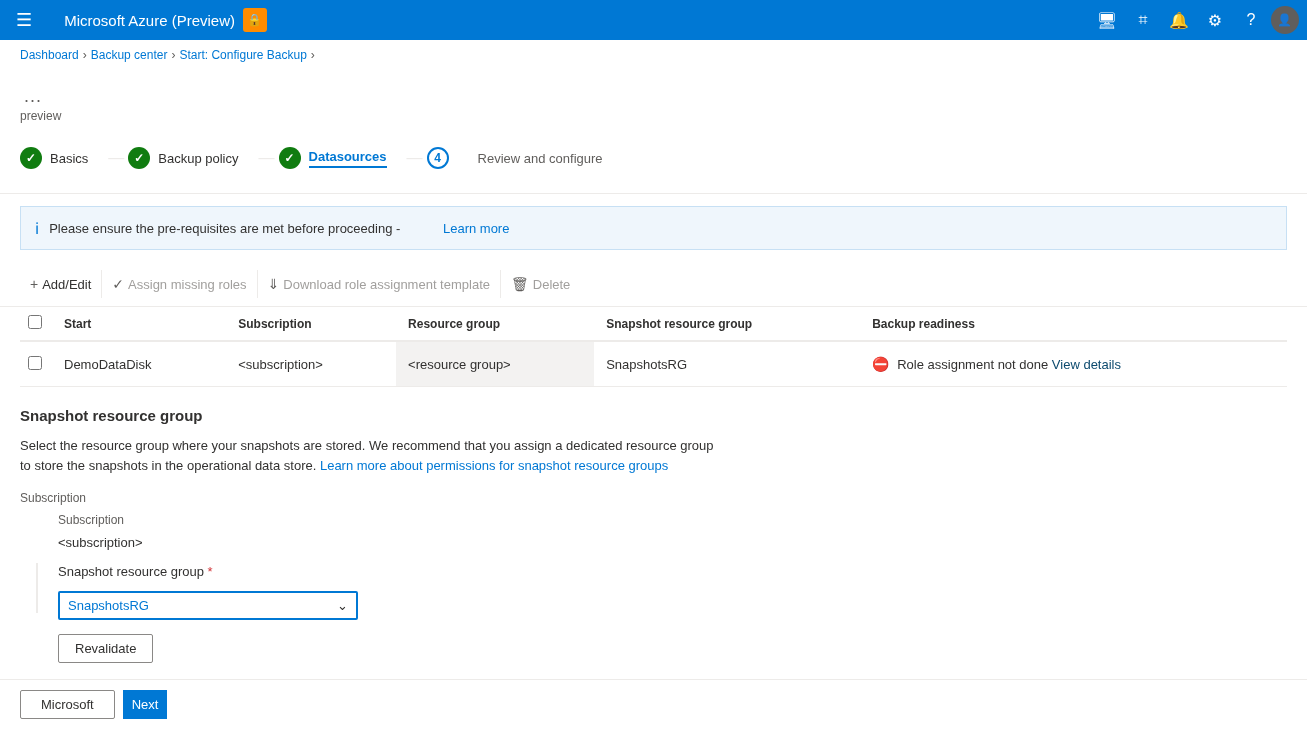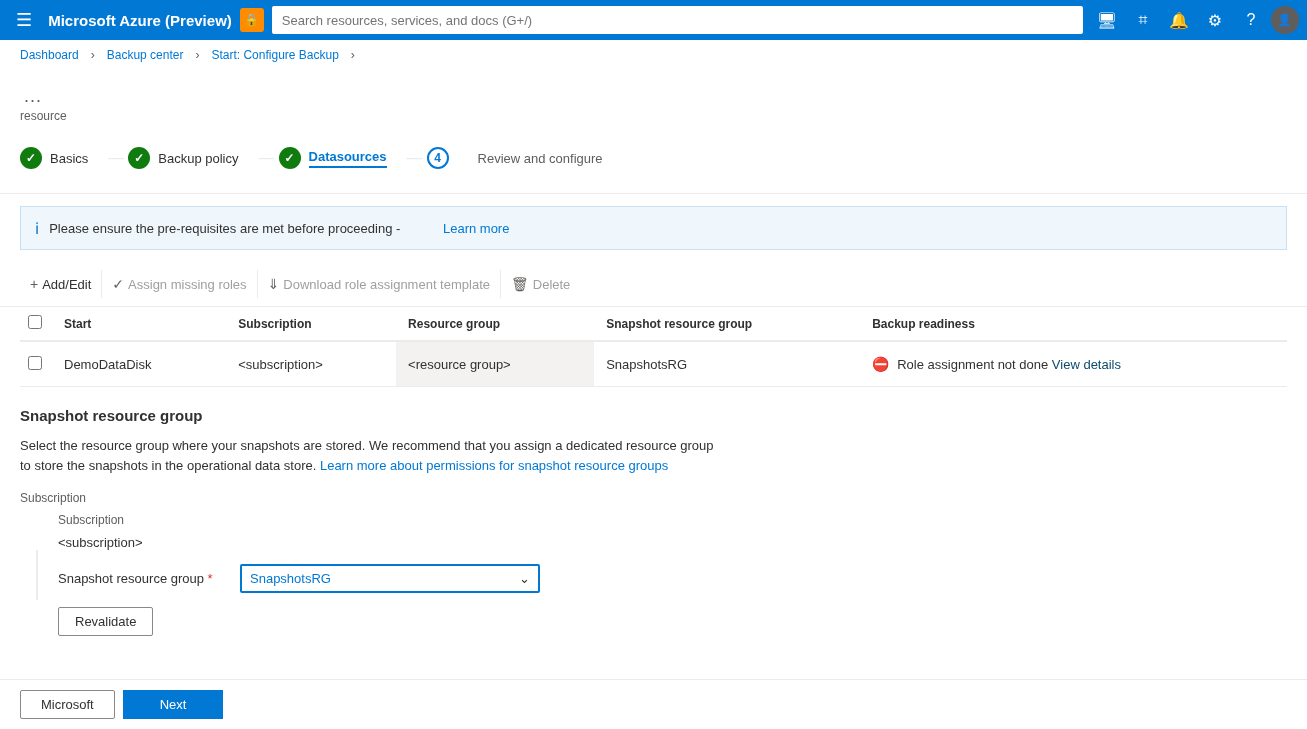--- a/index.html
+++ b/index.html
@@ -16,22 +16,23 @@
     }
     .topbar-hamburger {
       color: white;
       font-size: 18px;
       cursor: pointer;
       padding: 4px 8px;
     }
     .topbar-title {
       color: white;
       font-size: 15px;
-      font-weight: 700;
+      font-weight: 400;
       white-space: nowrap;
+      margin-left: 16px;
     }
     .topbar-icon-orange {
       background: #ff8c00;
       width: 24px;
       height: 24px;
       border-radius: 3px;
       display: flex;
       align-items: center;
       justify-content: center;
       color: white;
@@ -78,21 +79,21 @@
       cursor: pointer;
     }
 
     
     .breadcrumb {
       padding: 8px 20px;
       font-size: 12px;
       color: #605e5c;
       display: flex;
       align-items: center;
-      gap: 12px;
+      gap: 4px;
       background: white;
     }
     .breadcrumb a {
       color: #0078d4;
       text-decoration: none;
       cursor: pointer;
     }
     .breadcrumb-sep { color: #605e5c; }
 
     
@@ -293,22 +294,23 @@
       line-height: 1.5;
       max-width: 700px;
       margin-bottom: 16px;
     }
     .snapshot-desc a {
       color: #0078d4;
       text-decoration: none;
     }
     .form-field-row {
       display: flex;
-      align-items: center;
+      align-items: flex-start;
       gap: 12px;
+      flex-direction: column;
     }
     .form-field-label {
       font-size: 13px;
       color: #323130;
       min-width: 170px;
     }
     .required-star {
       color: #d13438;
     }
     .dropdown-select {
@@ -367,38 +369,37 @@
       padding: 6px 20px;
       font-size: 13px;
       color: #323130;
       cursor: pointer;
       border-radius: 2px;
     }
     .btn-primary {
       background: #0078d4;
       border: 1px solid #0078d4;
       color: white;
-      padding: 6px 36px;
+      padding: 6px 8px;
       font-size: 13px;
       cursor: pointer;
       border-radius: 0;
     }
 
     .table-container {
       padding: 0 20px;
     }
   </style>
 </head>
 <body>
 
 <div class="topbar">
   <span class="topbar-hamburger">☰</span>
   <span class="topbar-title">Microsoft Azure (Preview)</span>
   <div class="topbar-icon-orange">🔒</div>
-  <input class="topbar-search" type="text" placeholder="Search resources, services, and docs (G+/)" style="">
   <div class="topbar-icons">
     <div class="topbar-icon-btn" title="Cloud Shell">🖥</div>
     <div class="topbar-icon-btn" title="Directory">⌗</div>
     <div class="topbar-icon-btn" title="Notifications">🔔</div>
     <div class="topbar-icon-btn" title="Settings">⚙</div>
     <div class="topbar-icon-btn" title="Help">?</div>
     <div class="topbar-avatar">👤</div>
   </div>
 </div>
 
@@ -409,21 +410,21 @@
     <span class="breadcrumb-sep">›</span>
     <a>Backup center</a>
     <span class="breadcrumb-sep">›</span>
     <a>Start: Configure Backup</a>
     <span class="breadcrumb-sep">›</span>
   </div>
 
   <div class="page-header">
     <span class="ellipsis-btn">...</span>
   </div>
-  <div class="page-subtitle">resource</div>
+  <div class="page-subtitle">preview</div>
 
   <div class="wizard-steps">
     <div class="wizard-step">
       <div class="wizard-step-circle complete">✓</div>
       <span class="wizard-step-label">Basics</span>
     </div>
     <span class="wizard-step-sep">—</span>
     <div class="wizard-step">
       <div class="wizard-step-circle complete">✓</div>
       <span class="wizard-step-label">Backup policy</span>

